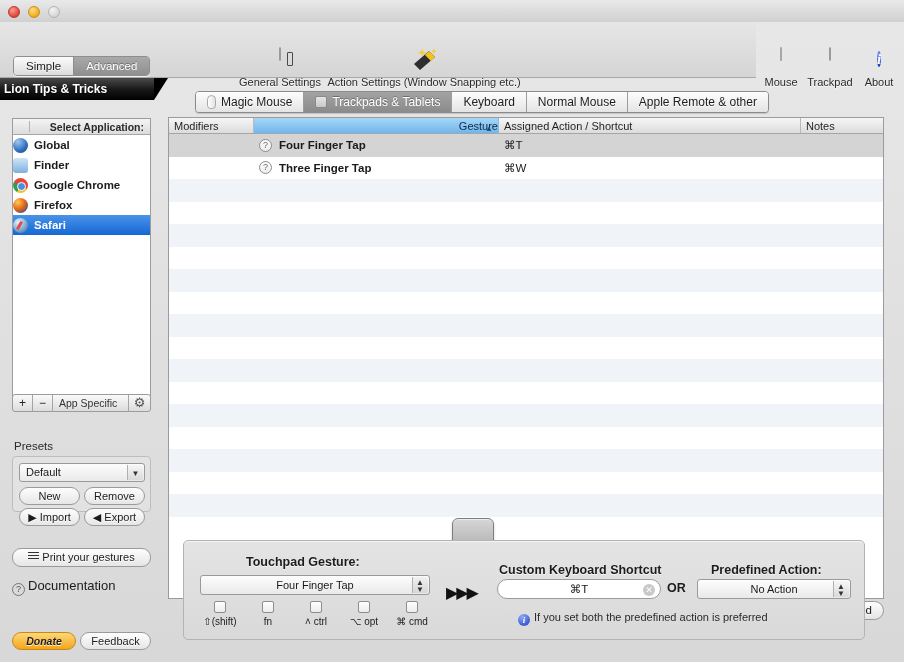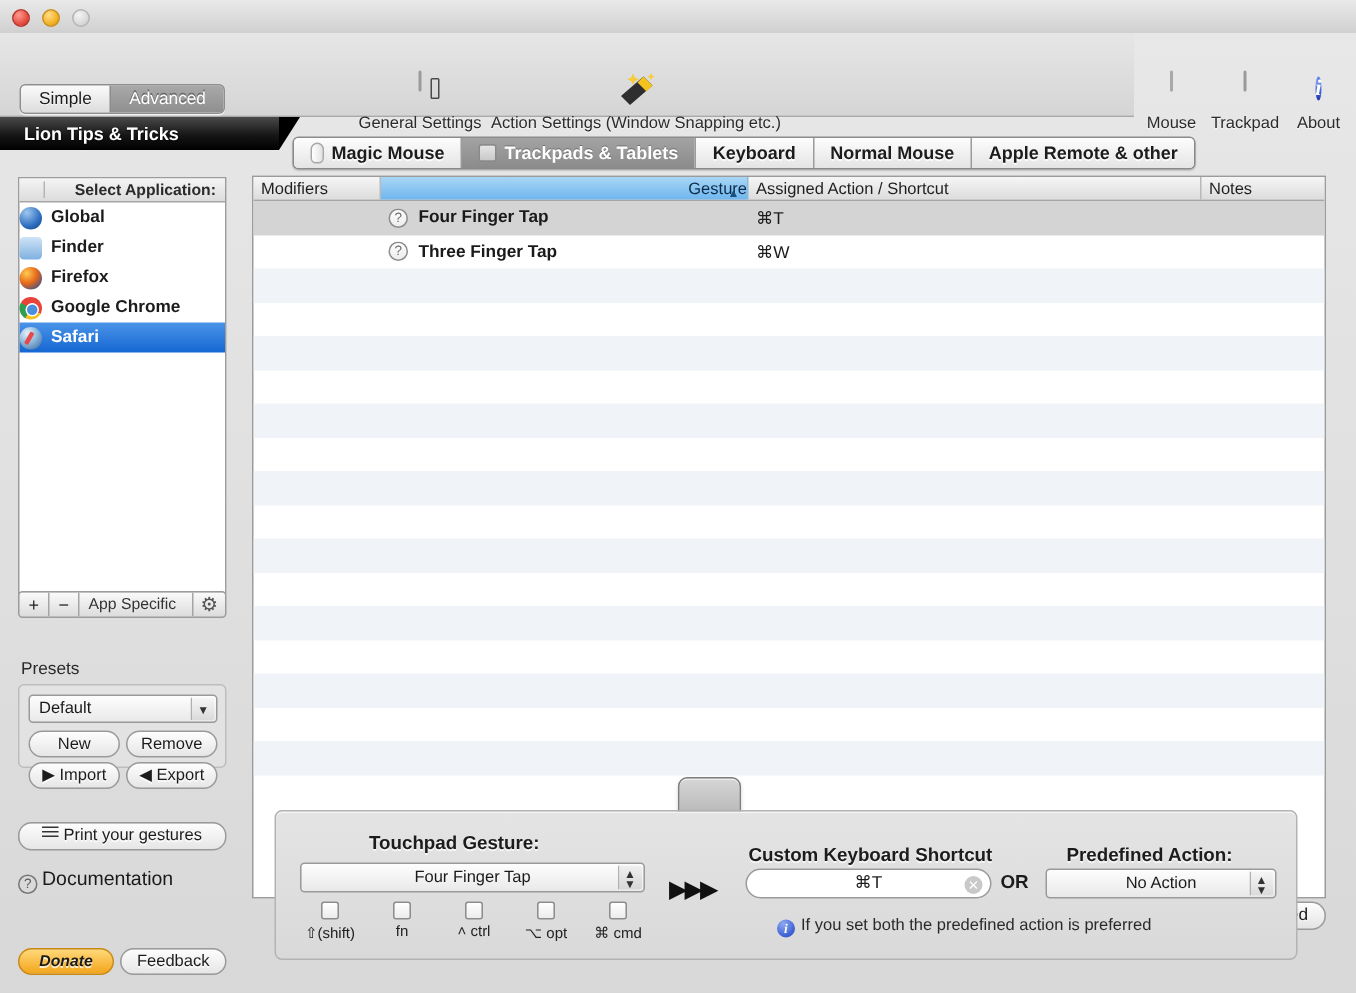--- a/index.html
+++ b/index.html
@@ -95,24 +95,24 @@
     border: 1px solid #9b9b9b; background: linear-gradient(to bottom,#fafafa,#e2e2e2);
     border-radius: 2px; position: relative;
   }
   .gensettings-glyph:after {
     content:""; position:absolute; left:7px; top:4px; width:4px; height:12px;
     border:1px solid #4a4a4a; border-radius:1px;
   }
 
   
   #banner {
-    position: absolute; left: 0; top: 78px; height: 22px; width: 186px;
+    position: absolute; left: 0; top: 78px; height: 22px; width: 154px;
     background: linear-gradient(to bottom, #4a4a4a 0%, #161616 55%, #000 100%);
     color: #fff; font-size: 12px; font-weight: bold;
-    line-height: 22px; padding-left: 16px;
+    line-height: 22px; padding-left: 4px;
     text-shadow: 0 1px 1px rgba(0,0,0,.8);
     cursor: default;
   }
   #banner:after {
     content: ""; position: absolute; right: -14px; top: 0;
     border-top: 22px solid #000; border-right: 14px solid transparent;
   }
 
   
   #sidebar { position: absolute; left: 0; top: 100px; width: 166px; height: 562px; }
@@ -216,21 +216,20 @@
     display: flex; border: 1px solid #8b8b8b; border-radius: 4px; overflow: hidden;
     background: #ececec;
     box-shadow: 0 1px 1px rgba(0,0,0,.15);
   }
   .tab {
     display: flex; align-items: center; gap: 5px;
     padding: 0 11px; font-size: 12px; color: #1c1c1c; cursor: default;
     background: linear-gradient(to bottom,#fdfdfd,#e4e4e4);
     text-shadow: 0 1px 0 rgba(255,255,255,.8);
     line-height: 20px;
-    font-weight: bold;
   }
   .tab + .tab { border-left: 1px solid #9c9c9c; }
   .tab.on { background: linear-gradient(to bottom,#a3a3a3,#8b8b8b); color:#fff; text-shadow: 0 -1px 0 rgba(0,0,0,.3); }
   .tab-mouse-ico { width: 9px; height: 14px; border-radius:5px 5px 4px 4px;
     background: linear-gradient(to right,#fff,#e2e2e2); border:1px solid #a8a8a8; }
   .tab-pad-ico { width: 12px; height: 12px; border-radius:2px;
     background: linear-gradient(to bottom,#e5e5e5,#c9c9c9); border:1px solid #8a8a8a; }
 
   
   #table {
@@ -379,26 +378,26 @@
 
       <div class="app-row">
         <span class="app-ico ico-global"></span>
         <span>Global</span>
       </div>
       <div class="app-row">
         <span class="app-ico ico-finder"></span>
         <span>Finder</span>
       </div>
       <div class="app-row">
+        <span class="app-ico ico-chrome"></span>
+        <span>Google Chrome</span>
+      </div>
+      <div class="app-row">
         <span class="app-ico ico-firefox"></span>
         <span>Firefox</span>
-      </div>
-      <div class="app-row">
-        <span class="app-ico ico-chrome"></span>
-        <span>Google Chrome</span>
       </div>
       <div class="app-row sel">
         <span class="app-ico ico-safari"></span>
         <span>Safari</span>
       </div>
     </div>
 
     <div id="applist-toolbar">
       <div class="alt-btn">+</div>
       <div class="alt-btn">−</div>

